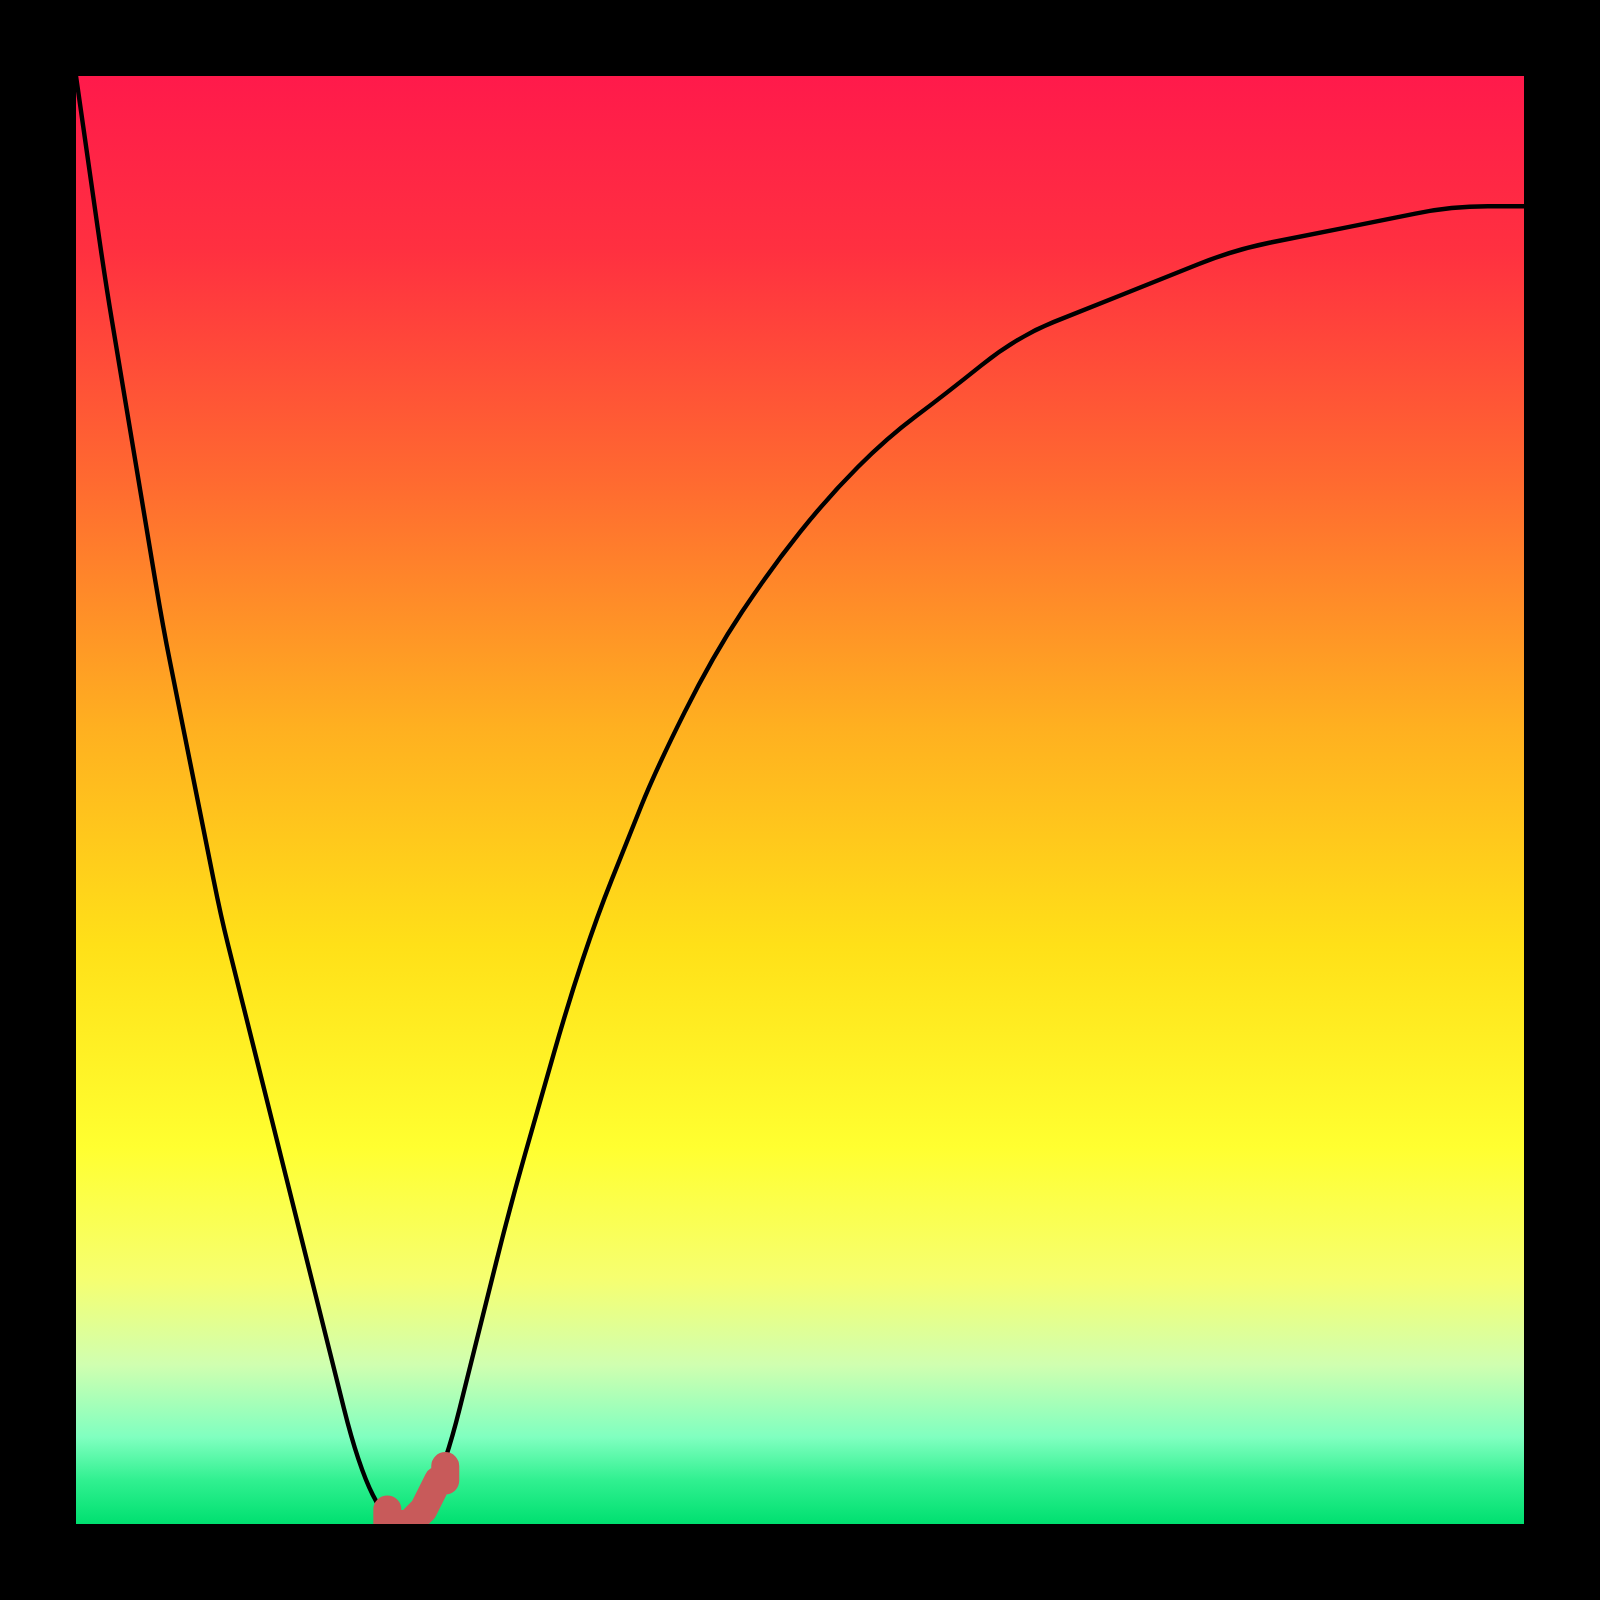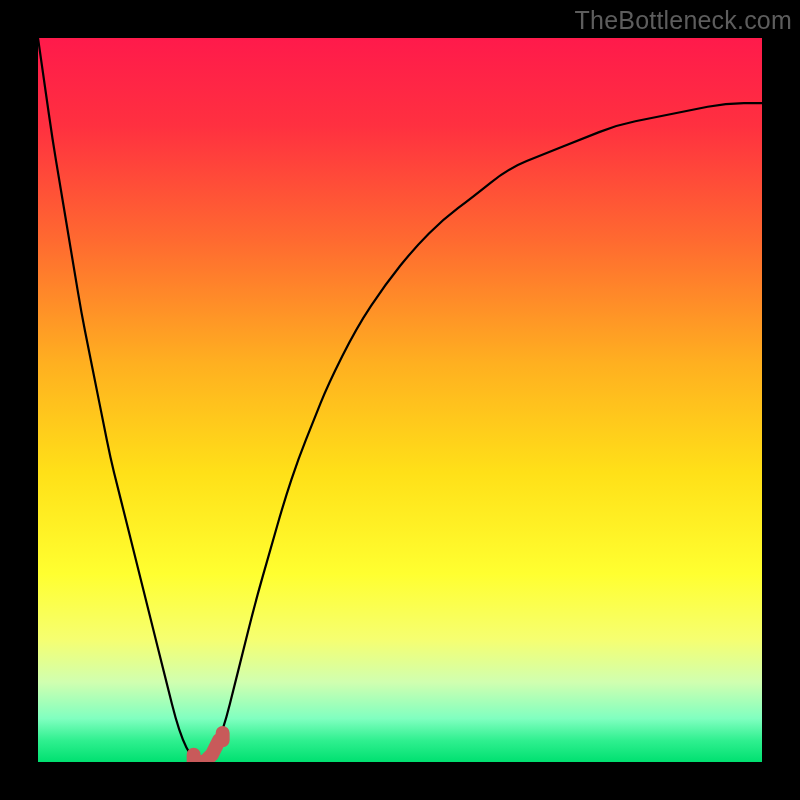--- a/index.html
+++ b/index.html
@@ -34,21 +34,20 @@
     font-size: 25px;
     letter-spacing: 0.2px;
     font-weight: 400;
   }
 </style>
 </head>
 <body>
 
 <div class="frame">
 
-  <div class="watermark">TheBottleneck.com</div>
 
   <svg class="plot" viewBox="0 0 724 724" preserveAspectRatio="none">
     <defs>
       <linearGradient id="bg-grad" x1="0" y1="0" x2="0" y2="1">
       <stop offset="0%" stop-color="#ff1a4b"></stop>
           <stop offset="12%" stop-color="#ff3040"></stop>
           <stop offset="28.000000000000004%" stop-color="#ff6a30"></stop>
           <stop offset="45%" stop-color="#ffb020"></stop>
           <stop offset="60%" stop-color="#ffe018"></stop>
           <stop offset="74%" stop-color="#ffff30"></stop>

